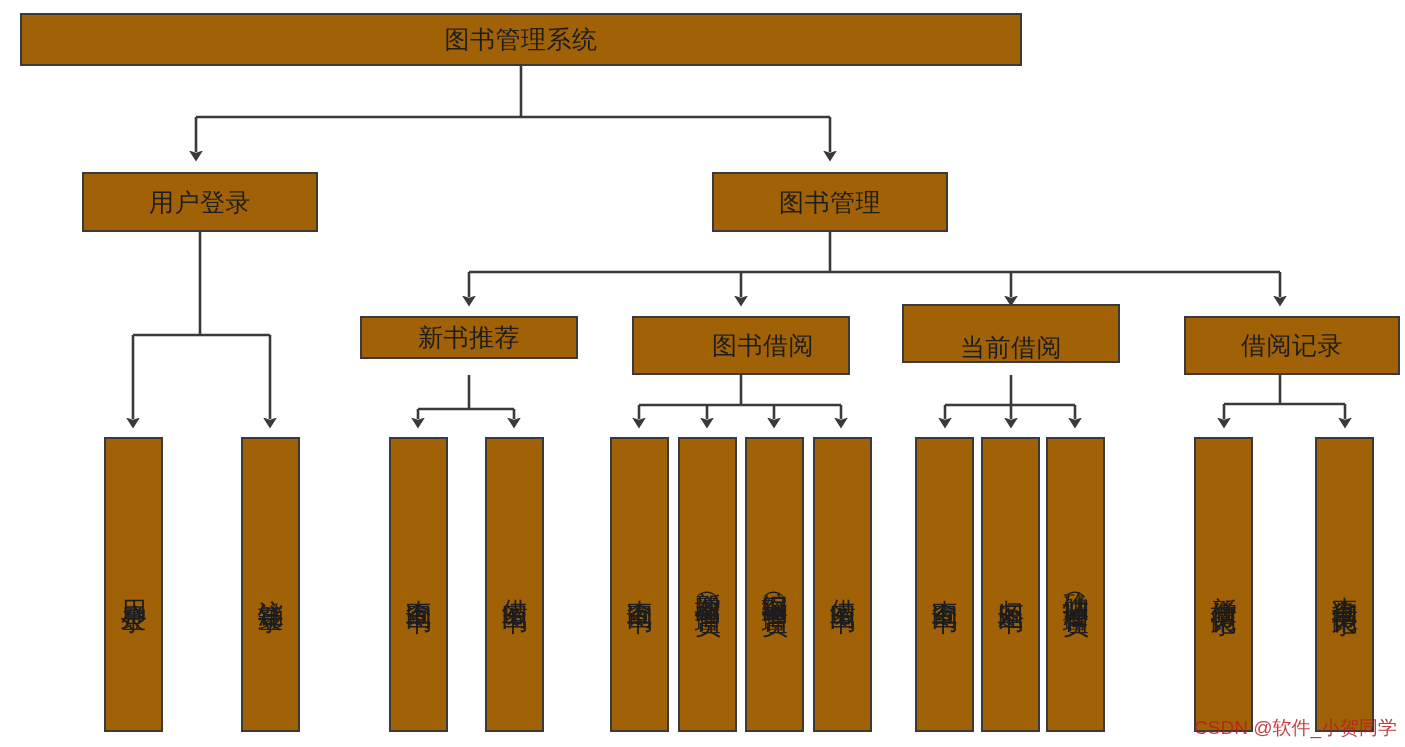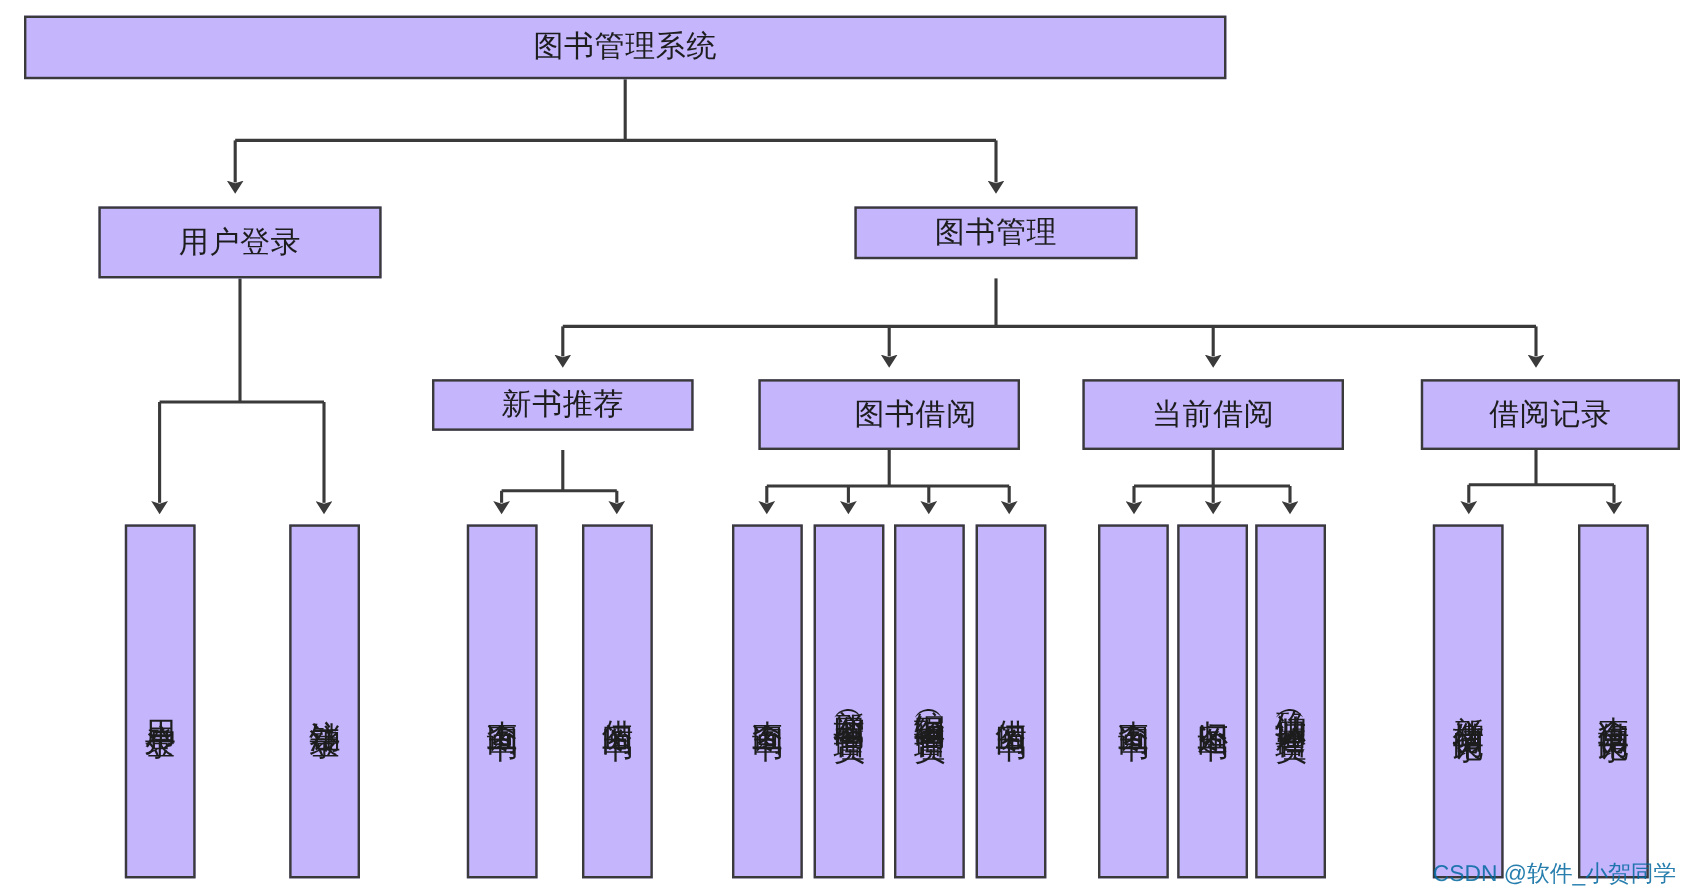--- a/index.html
+++ b/index.html
@@ -8,21 +8,21 @@
     background:#ffffff;
     font-family:"Liberation Sans","DejaVu Sans",sans-serif;
     overflow:hidden;
   }
   #stage{position:relative;width:1405px;height:747px;}
   #wires{position:absolute;left:0;top:0;width:1405px;height:747px;}
 
   .node{
     position:absolute;
     box-sizing:border-box;
-    background:#c4b5fd;
+    background:#a16207;
     border:2.5px solid #3a3a3a;
     display:flex;
     align-items:center;
     justify-content:center;
     color:#1d1d1d;
   }
   .node .lbl{
     display:block;
     text-align:center;
     line-height:1.08;
@@ -39,21 +39,21 @@
     font-size:26px;
     line-height:1.28;
     letter-spacing:3px;
     white-space:nowrap;
   }
 
   #watermark{
     position:absolute;
     right:8px;bottom:6px;
     font-size:19px;
-    color:#0369a1;
+    color:#b91c1c;
     opacity:.85;
     white-space:nowrap;
     pointer-events:none;
   }
 </style>
 </head>
 <body>
 
 <div id="stage">
 
@@ -108,33 +108,33 @@
   </svg>
 
   <div class="node root h-node" style="left:20px;top:13px;width:1002px;height:53px;">
     <span class="lbl">图书管理系统</span>
   </div>
 
   <div class="node h-node" style="left:82px;top:172px;width:236px;height:60px;">
     <span class="lbl">用户登录</span>
   </div>
 
-  <div class="node h-node" style="left:712px;top:172px;width:236px;height:44px;font-family:Liberation Serif, serif;">
+  <div class="node h-node" style="left:712px;top:172px;width:236px;height:60px;font-family:Liberation Serif, serif;">
     <span class="lbl">图书管理</span>
   </div>
 
   <div class="node h-node" style="left:360px;top:316px;width:218px;height:43px;">
     <span class="lbl">新书推荐</span>
   </div>
 
   <div class="node h-node" style="left:632px;top:316px;width:218px;height:59px;padding-left:44px;">
     <span class="lbl">图书借阅</span>
   </div>
 
-  <div class="node h-node" style="left:902px;top:316px;width:218px;height:59px;">
+  <div class="node h-node" style="left:902px;top:304px;width:218px;height:59px;align-items:flex-end;">
     <span class="lbl">当前借阅</span>
   </div>
 
   <div class="node h-node" style="left:1172px;top:316px;width:216px;height:59px;margin-left:12px;">
     <span class="lbl">借阅记录</span>
   </div>
 
   <div class="node leaf" style="left:104px;top:437px;width:59px;height:295px;">
     <span class="lbl">用户登录</span>
   </div>

